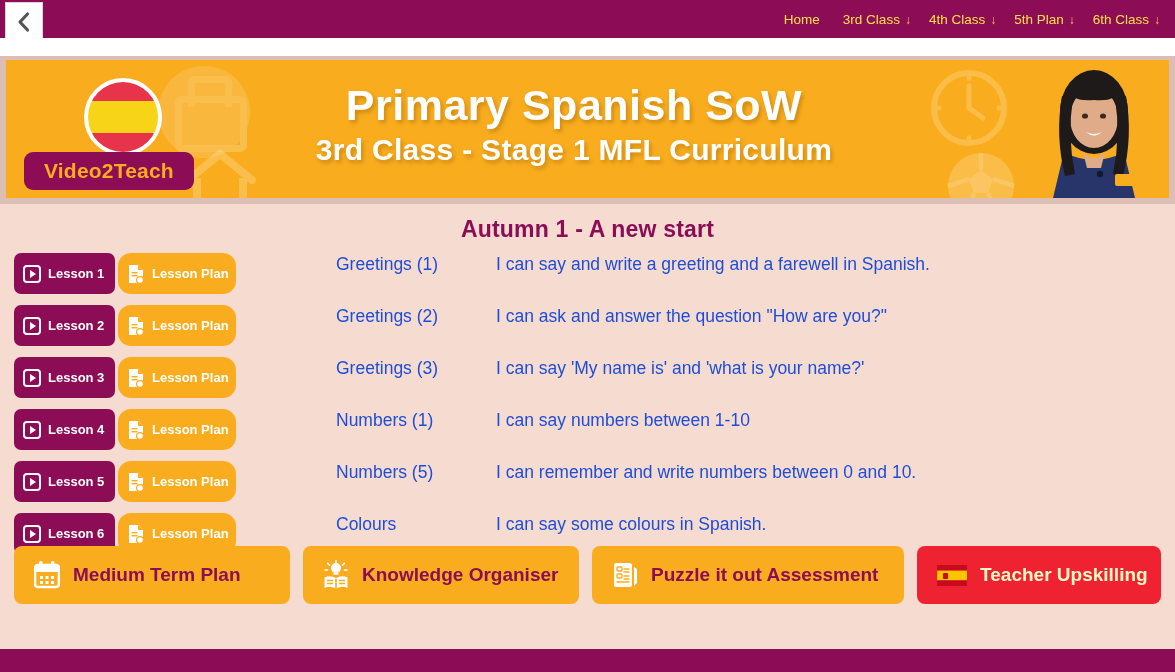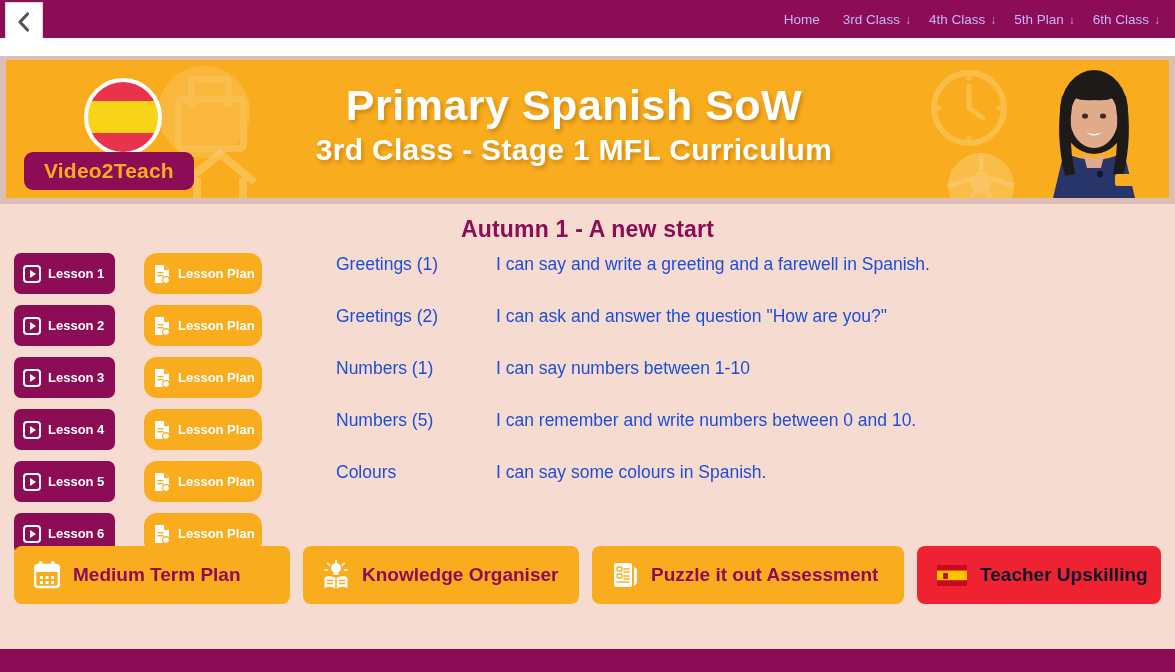--- a/index.html
+++ b/index.html
@@ -24,21 +24,21 @@
     border: 1px solid #d8d8d8;
     display: flex; align-items: center; justify-content: center;
     cursor: pointer;
   }
   .backbtn svg { display:block; }
   .navlinks {
     margin-left: auto; margin-right: 6px;
     display: flex; align-items: center; gap: 0px;
   }
   .navlink {
-    color: #c4b5fd; font-size: 13.5px;
+    color: #fde047; font-size: 13.5px;
     padding: 0 9px; white-space: nowrap;
     text-decoration: none; cursor: pointer;
     display: inline-flex; align-items: baseline; gap: 5px;
   }
   .navlink .caret { font-size: 12px; opacity: .85; }
 
   .navgap { position:absolute; top:38px; left:0; width:1175px; height:18px; background:#ffffff; }
 
   
   .bannerwrap {
@@ -116,21 +116,21 @@
     font-size: 23px; font-weight: bold;
     padding-top: 12px; letter-spacing: .2px;
   }
 
   .content {
     position: relative; margin-top: 10px;
     display: flex;
   }
   .btncol { width: 320px; padding-left: 14px; }
   .btnrow {
-    display: flex; gap: 29px; margin-bottom: 11px;
+    display: flex; gap: 3px; margin-bottom: 11px;
     height: 41px;
   }
   .lesson-btn {
     width: 101px; height: 41px;
     background: #8c0d56; color: #ffffff;
     border-radius: 7px; border: none;
     display: flex; align-items: center; gap: 7px;
     padding-left: 9px;
     font-size: 13px; font-weight: bold;
     cursor: pointer;
@@ -164,21 +164,21 @@
   }
   .wide-btn {
     height: 58px; border-radius: 8px; border: none;
     display: flex; align-items: center; gap: 13px;
     padding-left: 20px;
     font-size: 19px; font-weight: bold;
     cursor: pointer;
     font-family: "Liberation Sans", sans-serif;
   }
   .wb-yellow { background: #f9ad1e; color: #8c0d56; }
-  .wb-red    { background: #ef2231; color: #0f172a; }
+  .wb-red    { background: #ef2231; color: #fef9c3; }
   .wb1 { width: 283px; }
   .wb2 { width: 283px; }
   .wb3 { width: 320px; }
   .wb4 { width: 250px; }
 
   .footer {
     position: absolute; bottom: 0; left: 0;
     width: 1175px; height: 23px;
     background: #8c0d56;
   }
@@ -441,20 +441,24 @@
     <div class="rowscol">
       <div class="lrow">
         <div class="topic">Greetings (1)</div>
         <div class="obj">I can say and write a greeting and a farewell in Spanish.</div>
       </div>
       <div class="lrow">
         <div class="topic">Greetings (2)</div>
         <div class="obj">I can ask and answer the question  "How are you?"</div>
       </div>
       <div class="lrow">
+        <div class="topic">Greetings (3)</div>
+        <div class="obj"> I can say 'My name is' and 'what is your name?'</div>
+      </div>
+      <div class="lrow">
         <div class="topic">Numbers (1)</div>
         <div class="obj">I can say numbers between 1-10</div>
       </div>
       <div class="lrow">
         <div class="topic">Numbers (5)</div>
         <div class="obj">I can remember and write numbers between 0 and 10.</div>
       </div>
       <div class="lrow">
         <div class="topic">Colours</div>
         <div class="obj"> I can say some colours in Spanish.</div>

